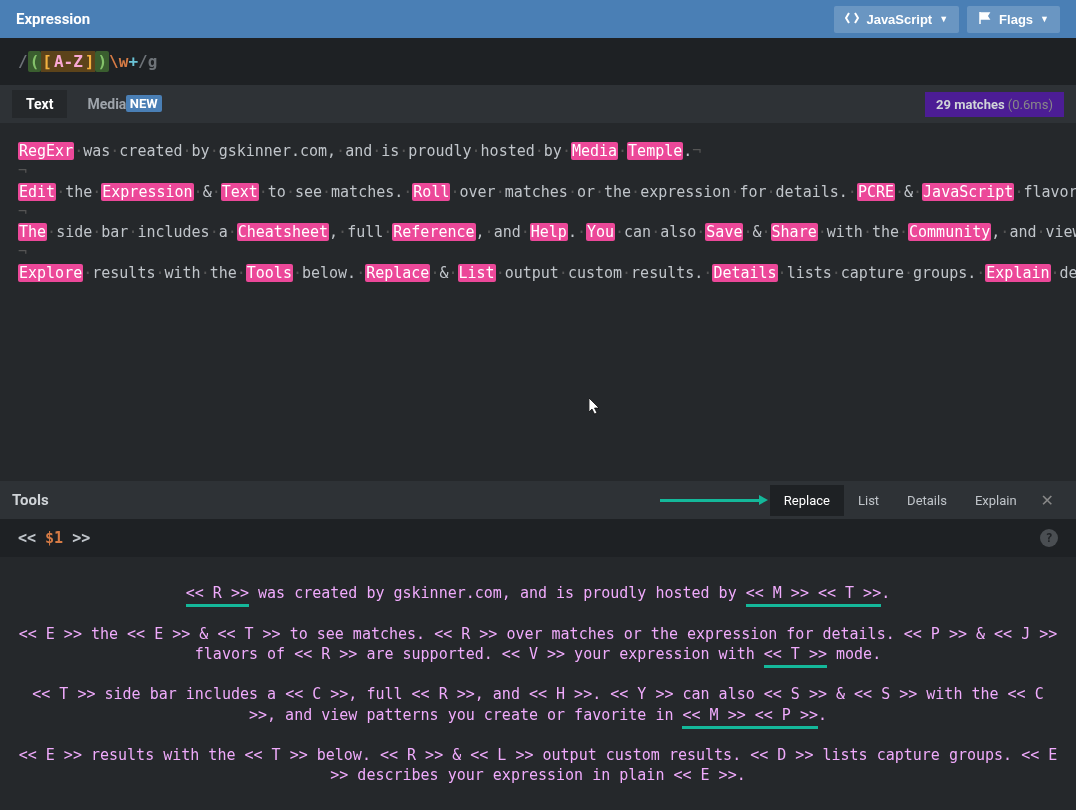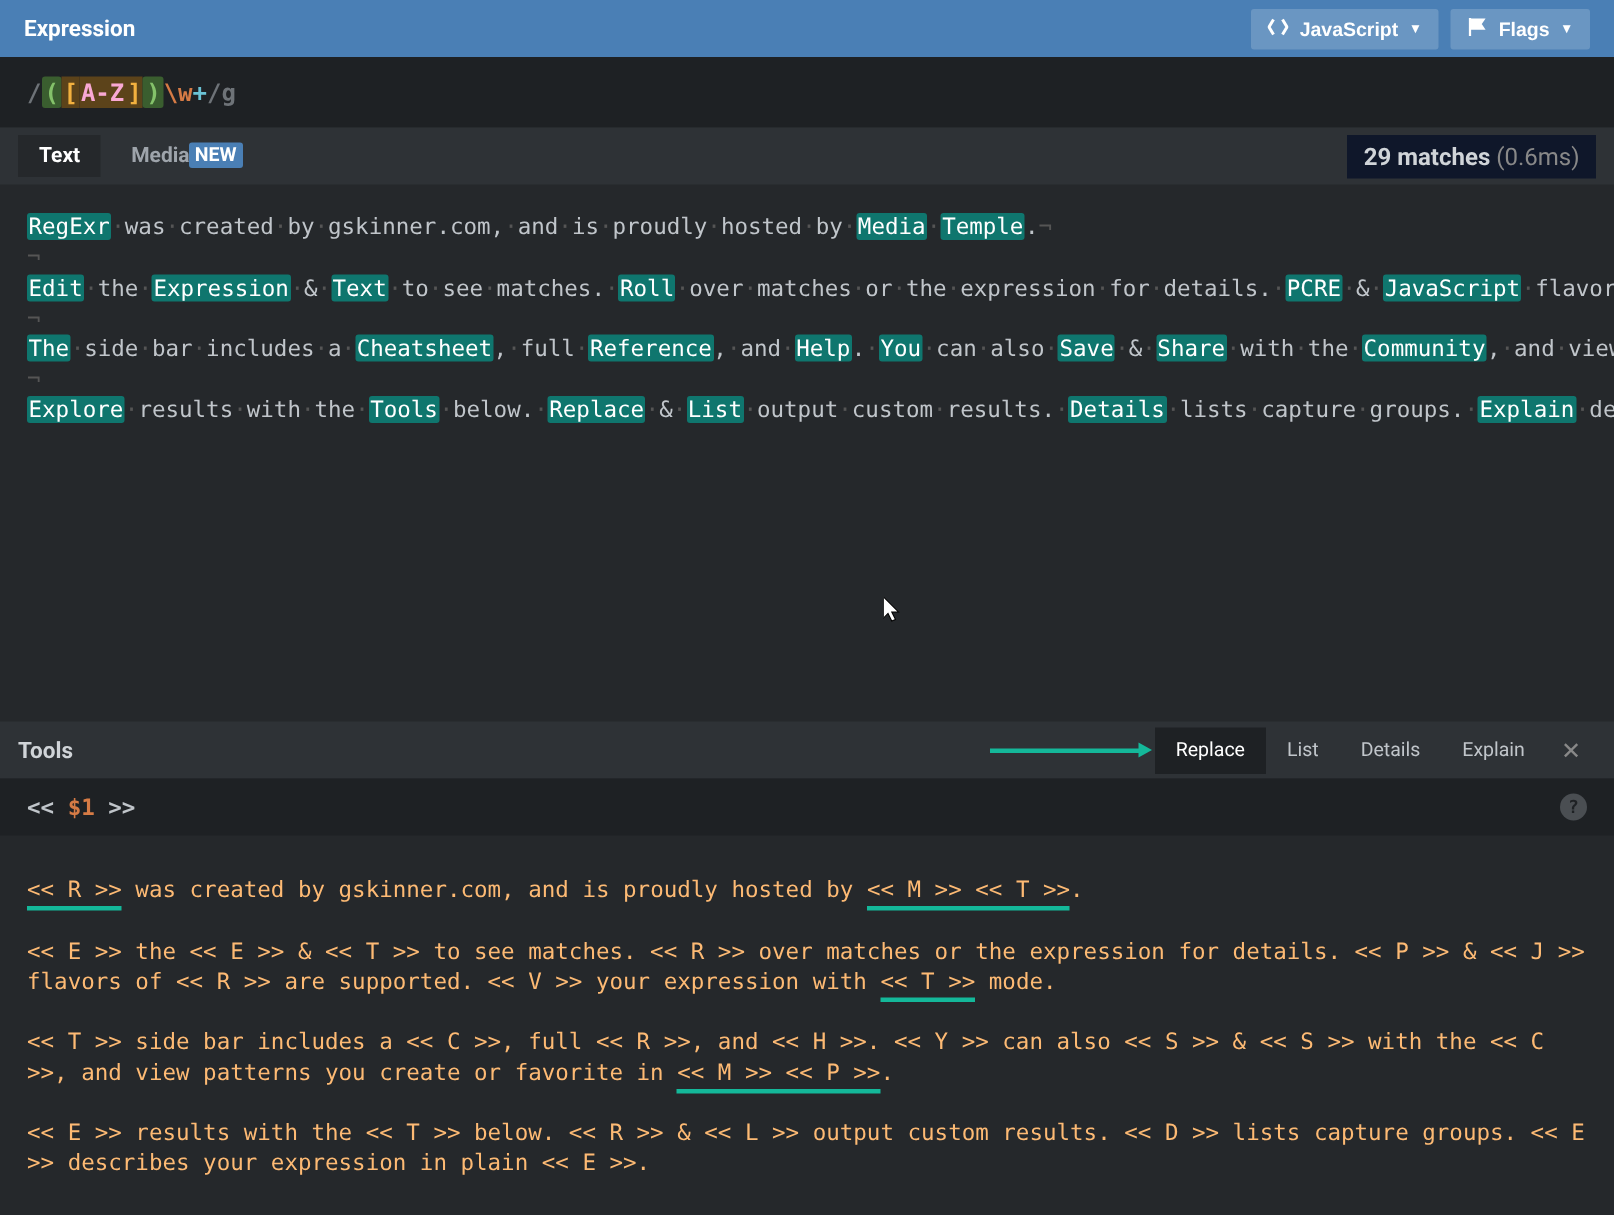--- a/index.html
+++ b/index.html
@@ -80,40 +80,40 @@
   background: #4a7fb5;
   color: #fff;
   font-size: 13px;
   padding: 1px 4px;
   font-weight: bold;
   border-radius: 2px;
   margin-left: -4px;
   vertical-align: top;
 }
 .match-count {
-  background: #0f172a;
+  background: #4c1d95;
   padding: 5px 11px;
-  font-size: 16px;
+  font-size: 13px;
   color: #d0d4d8;
 }
 .match-count .bold { font-weight: bold; }
 .match-count .dim { color: #888; }
 .text-panel {
   padding: 18px 18px;
   font-family: "Menlo", "Consolas", monospace;
   font-size: 15px;
   line-height: 1.35;
   color: #c0c5ca;
   height: 358px;
   position: relative;
   word-spacing: 0;
   white-space: pre-wrap;
 }
 .text-panel .hl {
-  background: #0f766e;
+  background: #ec4899;
   color: #fff;
   border-radius: 2px;
   padding: 0 1px;
 }
 .text-panel .ws { color: #555; }
 .tools-header {
   background: #2e3236;
   height: 38px;
   display: flex;
   align-items: center;
@@ -180,22 +180,23 @@
   justify-content: center;
   font-size: 12px;
   font-weight: bold;
   cursor: pointer;
 }
 .output-panel {
   padding: 26px 18px 18px;
   font-family: "Menlo", "Consolas", monospace;
   font-size: 15px;
   line-height: 1.35;
-  color: #fdba74;
+  color: #f0abfc;
   white-space: pre-wrap;
+  text-align: center;
 }
 .ul-green {
   border-bottom: 3px solid #14b89a;
   padding-bottom: 2px;
 }
 .cursor-ptr {
   position: absolute;
   top: 234px;
   left: 589px;
   width: 12px;

